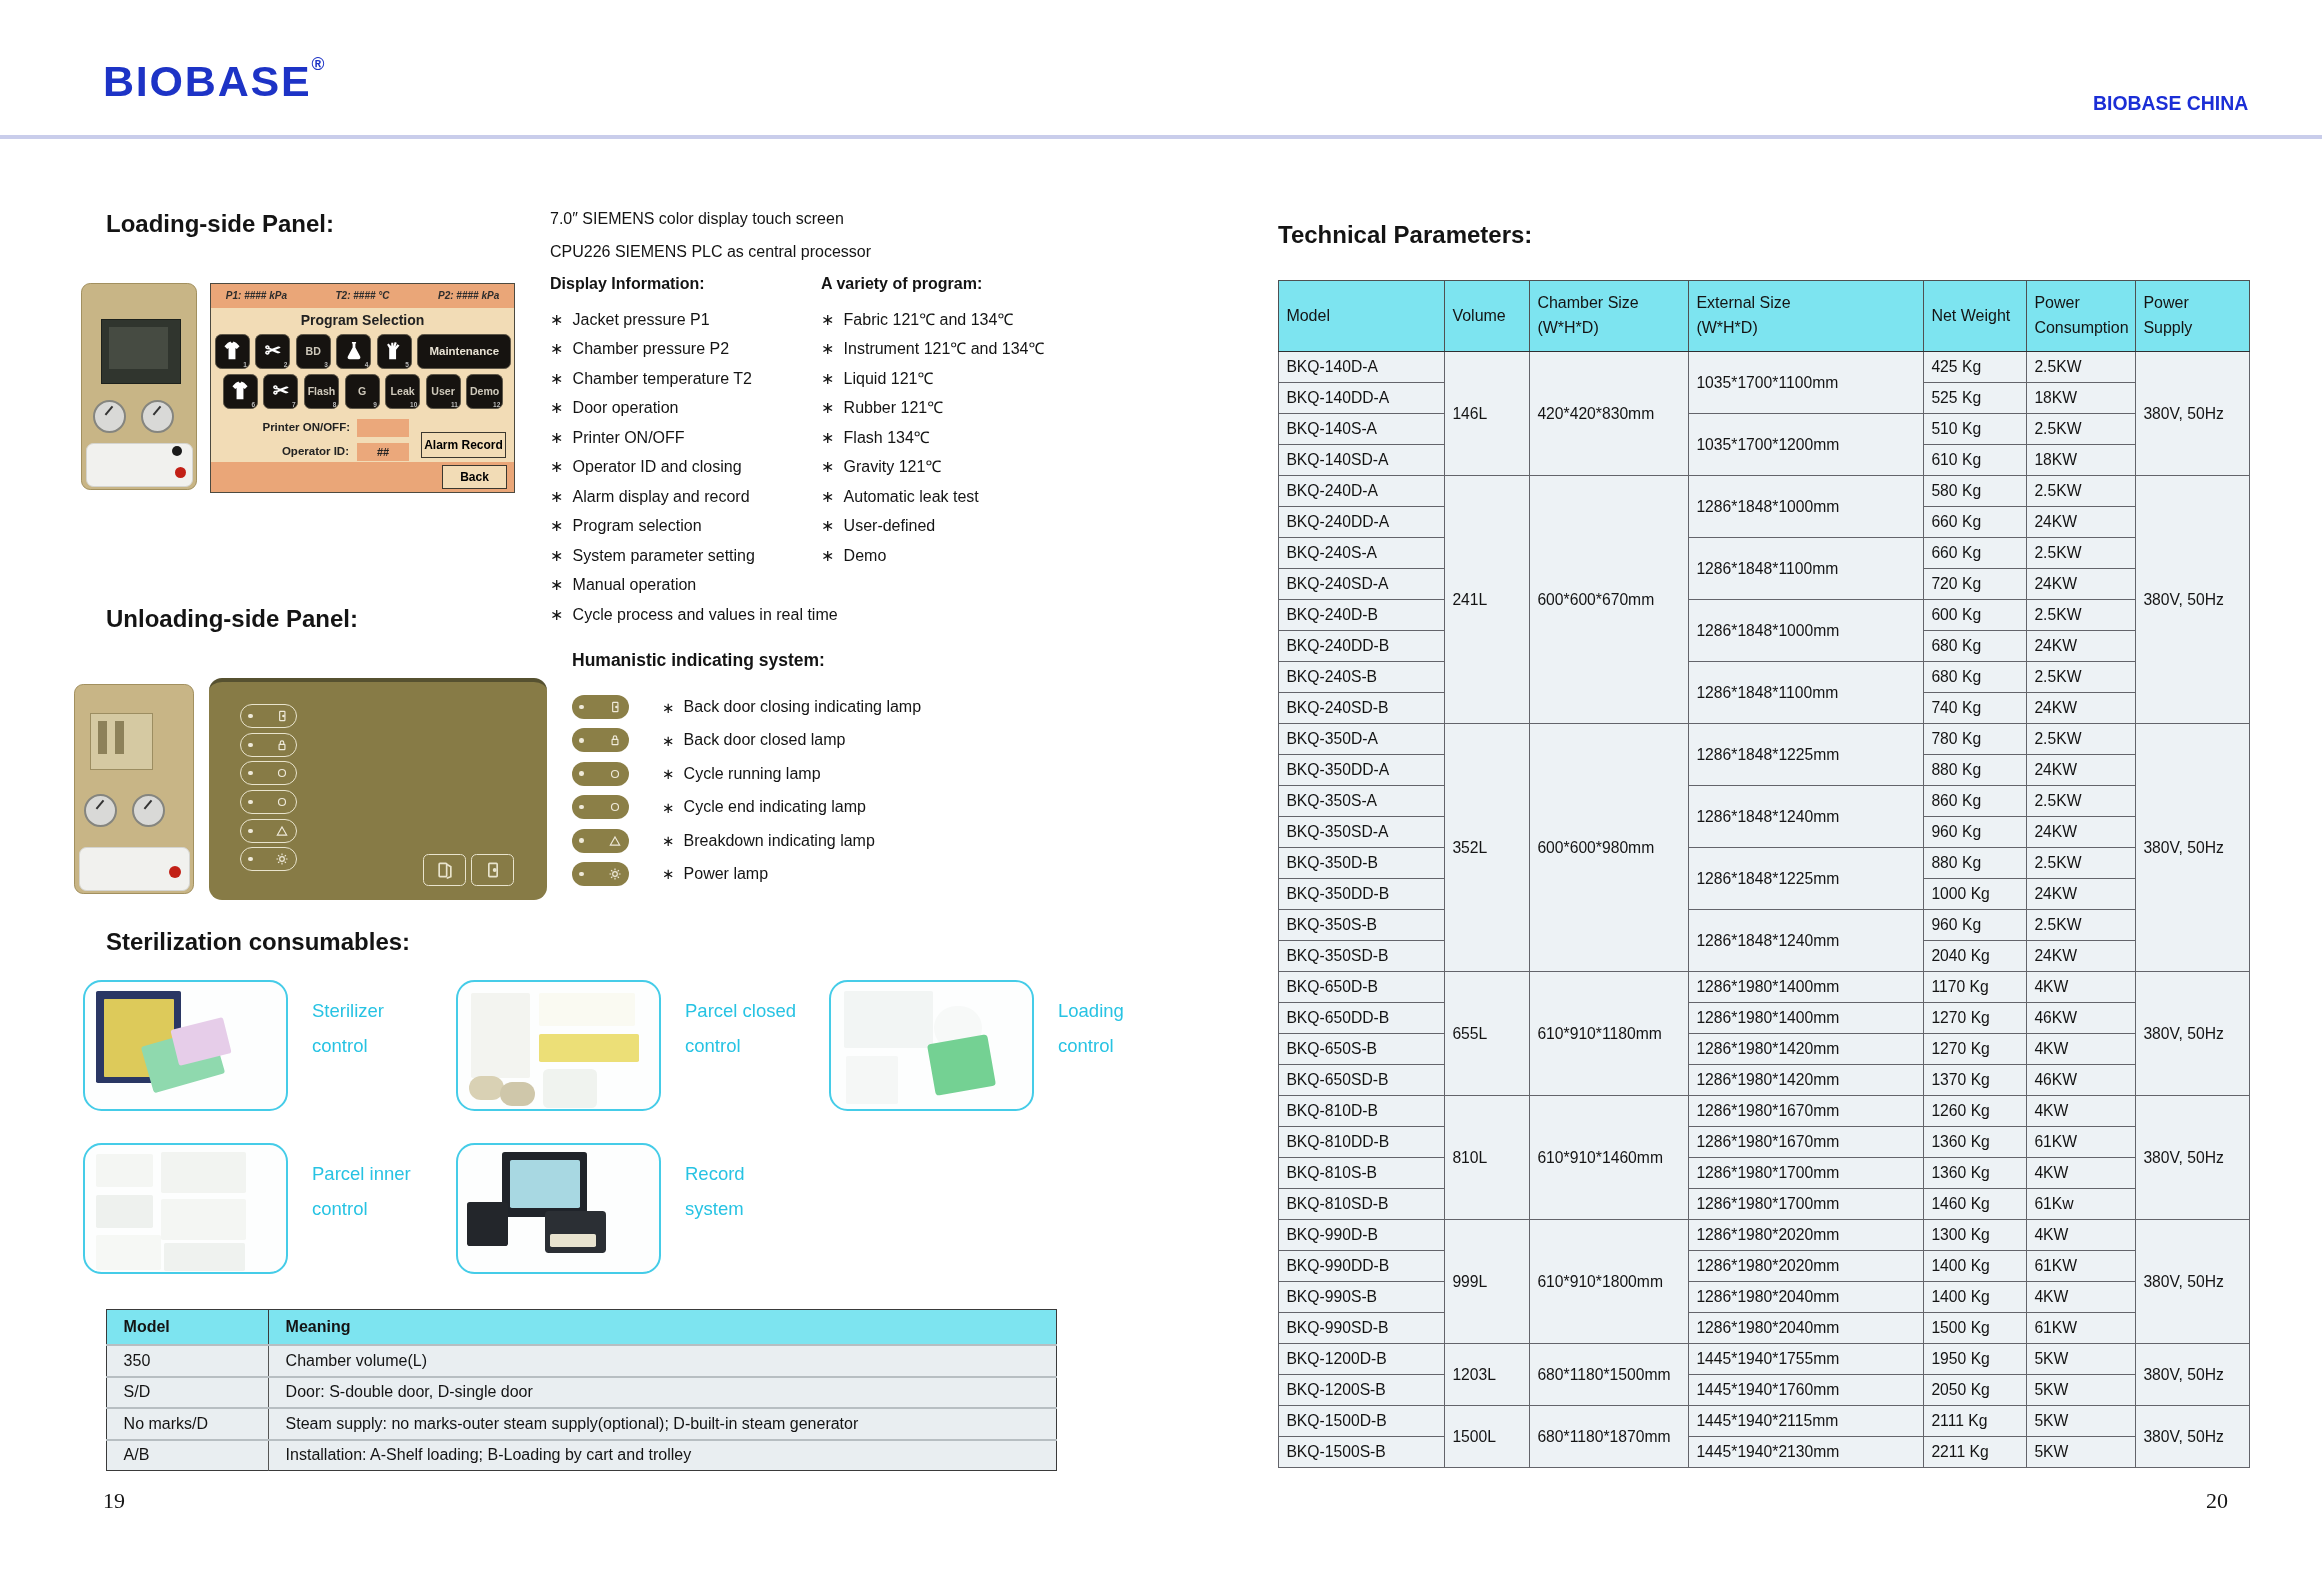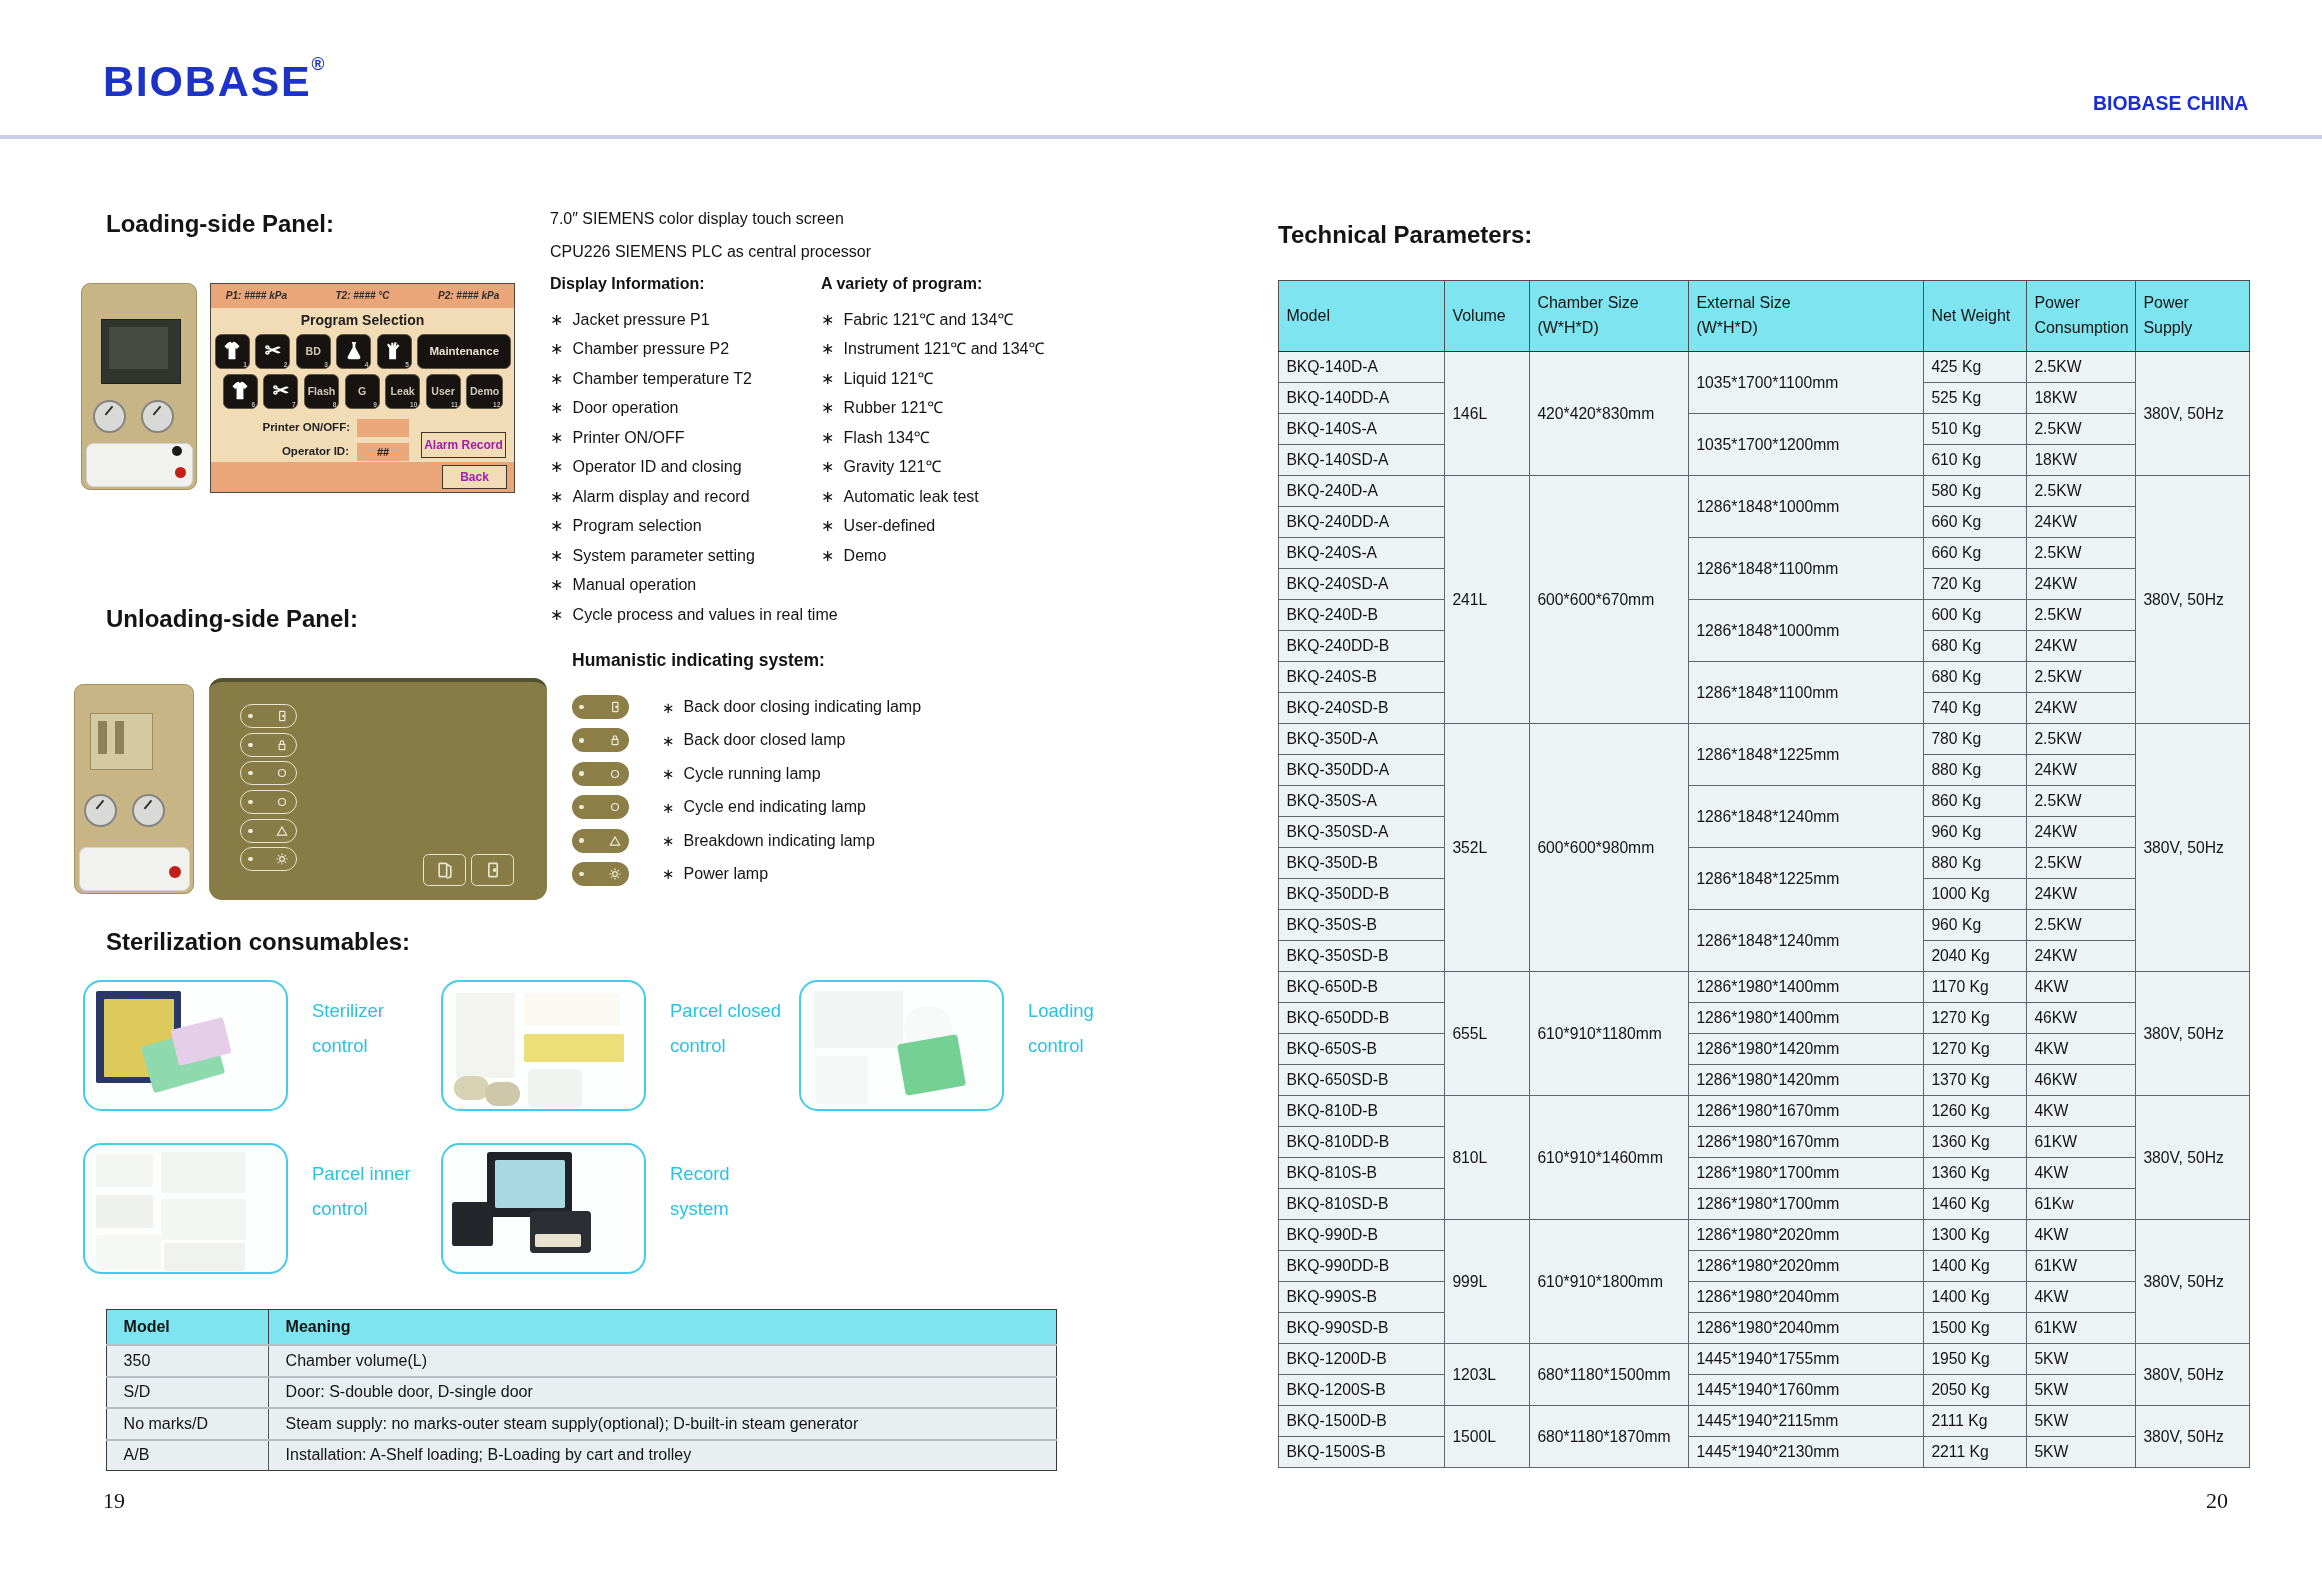--- a/index.html
+++ b/index.html
@@ -47,21 +47,21 @@
   .pbtn{position:relative;height:35px;min-width:35px;background:#161310;border:0.9px solid #5e5748;border-radius:6.5px;
         color:#cfc9bb;display:flex;align-items:center;justify-content:center;font-size:10.6px;font-weight:bold;
         box-sizing:border-box;padding:0 2.8px;}
   .pbtn svg{width:22px;height:22px;}
   .pbtn .sc{font-size:19.4px;color:#fff;line-height:1;}
   .pbtn.wide{min-width:94px;font-size:11.5px;color:#e8e2d4;}
   .bnum{position:absolute;right:1.8px;bottom:0px;font-size:6.5px;color:#bbb;}
   .fieldlbl{font-size:11.5px;font-weight:bold;color:#222;text-align:right;}
   .sfield{background:#eba87b;height:18.5px;position:absolute;}
   .sfield.op{font-size:11px;font-weight:bold;text-align:center;line-height:18.5px;color:#222;}
-  .scrbtn{position:absolute;background:#f2dcb6;border:1.8px solid #3b382f;font-size:12px;font-weight:bold;color:#a21caf;
+  .scrbtn{position:absolute;background:#f2dcb6;border:1.8px solid #3b382f;font-size:12px;font-weight:bold;color:#000000;
           display:flex;align-items:center;justify-content:center;box-sizing:border-box;}
 
   
   .unload-graphic{left:74px;top:678px;width:473px;height:222px;}
   .dev2{left:0;top:5.5px;width:120px;height:210px;}
   .dev2-screen{left:14.8px;top:28px;width:61px;height:55px;background:#d5c9a2;border:1.8px solid #9c8d61;}
   .dev2-screen i{position:absolute;left:7.4px;width:9.2px;height:33px;background:#8d815a;top:7.4px;}
   .dev2-screen i+i{left:24px;}
   .olive-panel{left:135px;top:0;width:338px;height:222px;background:#877b46;border-radius:13px;border-top:4.6px solid #565130;box-sizing:border-box;}
   .panel-pill{position:absolute;width:57px;height:24px;border:1.8px solid #e9e4cd;border-radius:13px;box-sizing:border-box;
@@ -72,21 +72,21 @@
   .door-btn svg{width:20px;height:20px;}
 
   
   .hum-list{left:572px;top:694px;display:flex;flex-direction:column;gap:7.4px;}
   .hum-row{display:flex;align-items:center;height:26px;}
   .lamp-pill{width:57px;height:24px;background:#8b7f47;border-radius:13px;display:flex;align-items:center;
              justify-content:space-between;padding:0 7.4px;box-sizing:border-box;margin-right:33px;}
   .hum-row .txt{font-size:16px;}
 
   
-  .cons-row{left:83px;display:flex;}
+  .cons-row{left:83px;display:flex;gap:15px;}
   .cons-cell{width:358px;display:flex;}
   .card{width:205px;height:131px;border:2.8px solid #45cce8;border-radius:18.5px;background:#fdfefe;position:relative;overflow:hidden;box-sizing:border-box;flex:none;}
   .shape{position:absolute;}
   .card-label{margin-left:24px;width:122px;color:#27c3e3;font-size:18.5px;line-height:35px;padding-top:13px;}
 
   
   .mtable{left:106px;top:1309px;width:951px;border-collapse:collapse;table-layout:fixed;background:#e9eef1;
           border:1.8px solid #3a3a3a;font-size:16px;}
   .mtable th{background:#7de4f0;height:34px;text-align:left;padding:0 16.6px;font-size:16px;border:0.9px solid #3a3a3a;}
   .mtable td{height:29.5px;padding:0 16.6px;border-left:0.9px solid #555;border-top:2.8px solid #b7bec2;}

